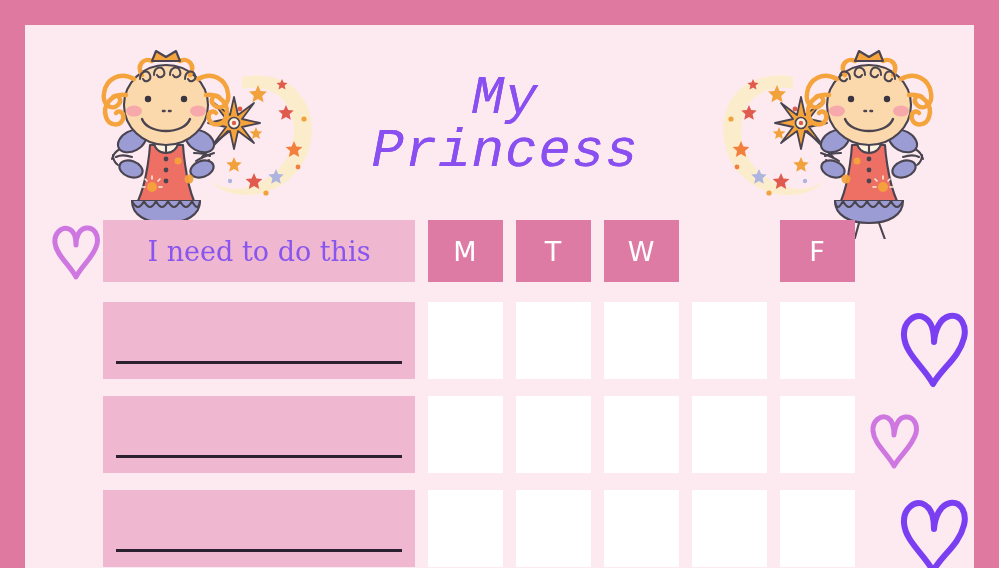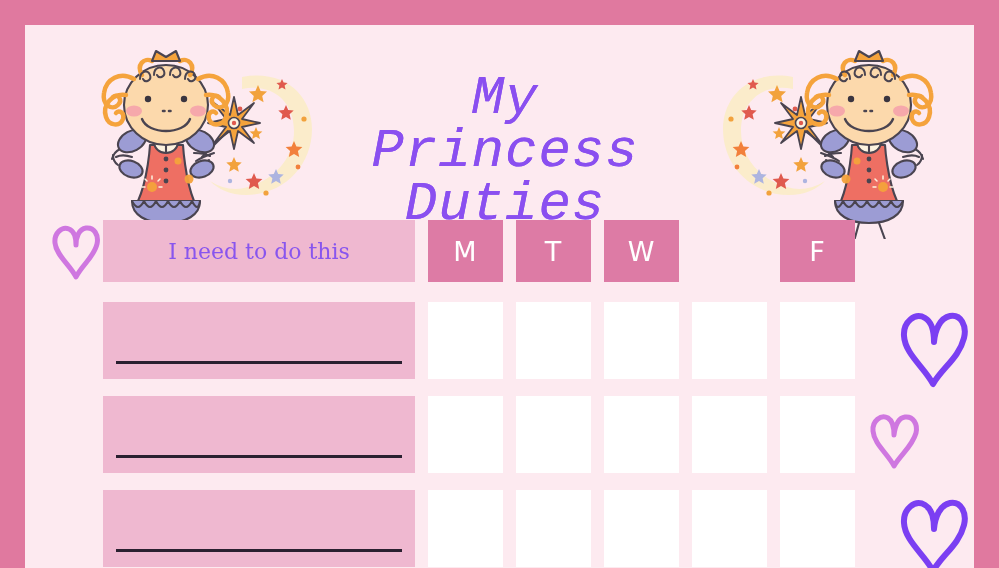--- a/index.html
+++ b/index.html
@@ -31,21 +31,21 @@
     text-shadow:0 0 0.4px #8a4ff0;
   }
   .hdr-heart{position:absolute;left:25px;top:196px;width:52px;height:60px;}
   .task-label{
     position:absolute;left:78px;top:195px;
     width:312px;height:62px;
     background:#efb8d0;
     display:flex;align-items:center;justify-content:center;
     color:#8855ee;
     font-family:"DejaVu Serif", serif;
-    font-size:22px;
+    font-size:27px;
   }
   .day-hdr{
     position:absolute;top:195px;
     width:75px;height:62px;
     background:#dd7ba5;
     display:flex;align-items:center;justify-content:center;
     color:#ffffff;
     font-family:"DejaVu Sans", sans-serif;
     font-size:27px;
     letter-spacing:1px;
@@ -167,21 +167,21 @@
         <circle cx="58" cy="50" r="3.2" fill="#3a3540" stroke="none"></circle>
         <circle cx="94" cy="50" r="3.2" fill="#3a3540" stroke="none"></circle>
         <ellipse cx="44" cy="62" rx="8" ry="5.5" fill="#f6a8ab" stroke="none"></ellipse>
         <ellipse cx="108" cy="62" rx="8" ry="5.5" fill="#f6a8ab" stroke="none"></ellipse>
         <path d="M73 62 h1.5 M79 62 h1.5" stroke-width="2.6"></path>
         <path d="M52 70 C58 86 94 86 100 70" stroke-width="2.4"></path>
       </g>
     </svg>
   </div>
 
-  <div class="title"><span>My Princess</span><br><span>Duties</span></div>
+  <div class="title"><span>My Princess</span><br></div>
 
   <div class="fairy right">
     <svg viewBox="0 0 240 190" width="240" height="190">
       <g transform="translate(240,0) scale(-1,1)">
       <g stroke="#4a4450" stroke-width="2.1" fill="none" stroke-linecap="round" stroke-linejoin="round">
         <path d="M152 28 C196 20 222 48 222 80 C222 118 192 146 156 146 C140 146 128 140 120 132 C132 140 146 142 158 138 C186 130 204 108 204 82 C204 52 182 34 152 40 Z" fill="#fbeccb" stroke="none"></path>
         <g stroke="none">
           <path d="M168 36 l2.6 6 6.4.6 -4.8 4.3 1.4 6.3 -5.6-3.3 -5.6 3.3 1.4-6.3 -4.8-4.3 6.4-.6 Z" fill="#f2a23c"></path>
           <path d="M196 56 l2.2 5.1 5.5.5 -4.1 3.7 1.2 5.4 -4.8-2.8 -4.8 2.8 1.2-5.4 -4.1-3.7 5.5-.5 Z" fill="#e05a4e"></path>
           <path d="M204 92 l2.4 5.6 6 .5 -4.5 4 1.3 5.9 -5.2-3.1 -5.2 3.1 1.3-5.9 -4.5-4 6-.5 Z" fill="#f2803c"></path>

